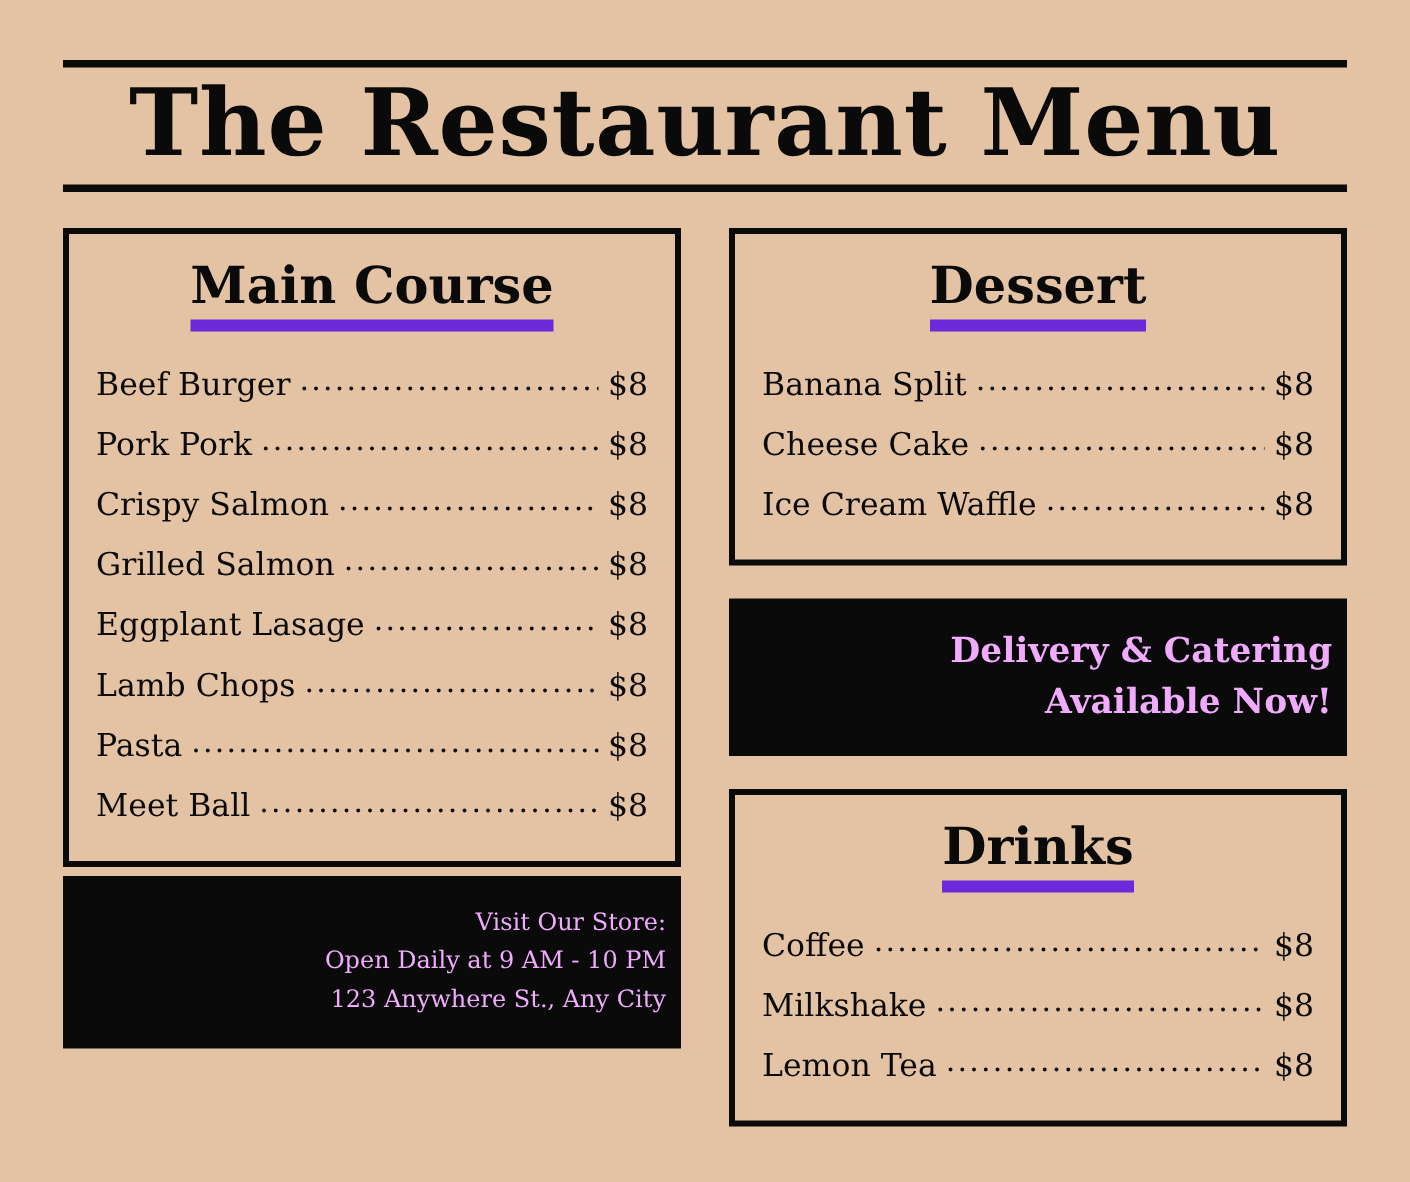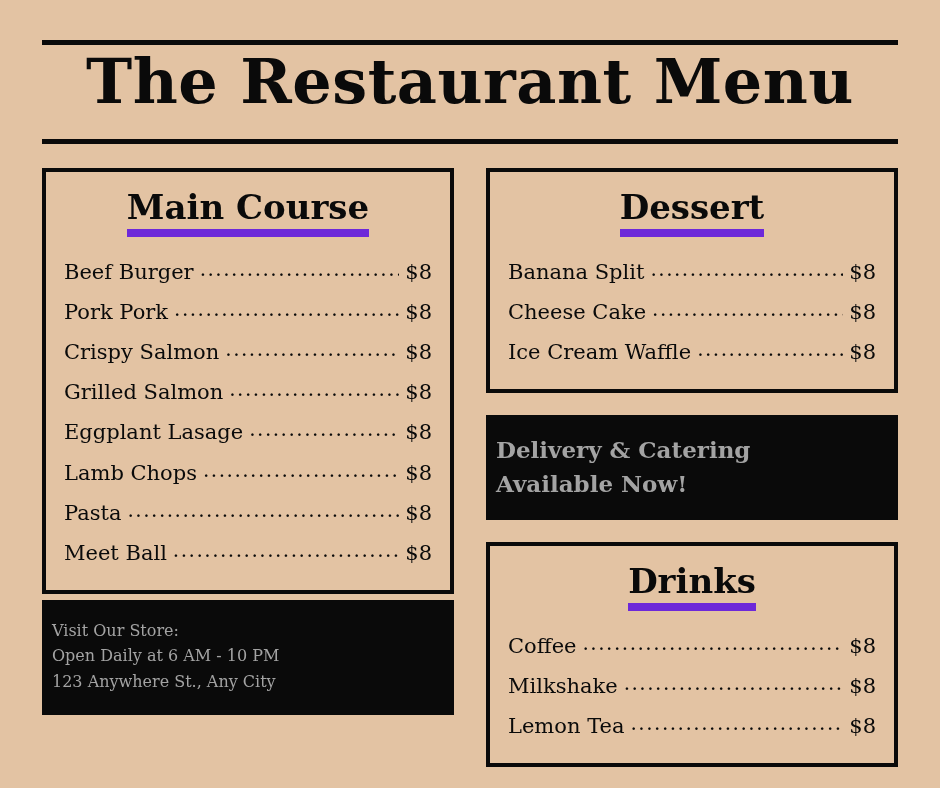--- a/index.html
+++ b/index.html
@@ -19,21 +19,21 @@
     width: 940px;
     height: 788px;
     box-sizing: border-box;
     padding: 40px 42px 34px 42px;
   }
 
   
   .title-block {
     border-top: 5px solid #0a0a0a;
     border-bottom: 5px solid #0a0a0a;
-    padding: 6px 0 26px 0;
+    padding: 6px 0 10px 0;
     margin-bottom: 24px;
   }
   .title {
     font-family: "DejaVu Serif", serif;
     font-weight: bold;
     font-size: 62px;
     line-height: 1.0;
     text-align: center;
     letter-spacing: 0.5px;
     white-space: nowrap;
@@ -94,23 +94,23 @@
     bottom: 0;
     letter-spacing: 1.5px;
     font-size: 20px;
     line-height: 1;
   }
   .menu-row .price { flex: none; font-size: 21px; }
 
   
   .black-box {
     background: #0a0a0a;
-    color: #a3a3a3;
+    color: #f0abfc;
     box-sizing: border-box;
-    text-align: left;
+    text-align: right;
   }
   .promo {
     margin-top: 22px;
     padding: 18px 10px 20px 10px;
     font-weight: bold;
     font-size: 23px;
     line-height: 1.45;
   }
   .store-info {
     margin-top: 6px;
@@ -177,21 +177,21 @@
           <li class="menu-row">
             <span class="name">Meet Ball</span>
             <span class="leader"></span>
             <span class="price">$8</span>
           </li>
         </ul>
       </div>
 
       <div class="black-box store-info">
         <div>Visit Our Store:</div>
-        <div>Open Daily at 6 AM - 10 PM</div>
+        <div>Open Daily at 9 AM - 10 PM</div>
         <div>123 Anywhere St., Any City</div>
       </div>
 
     </div>
 
     <div class="col-right">
 
       <div class="card">
         <div class="section-title">
           <span>Dessert</span>

